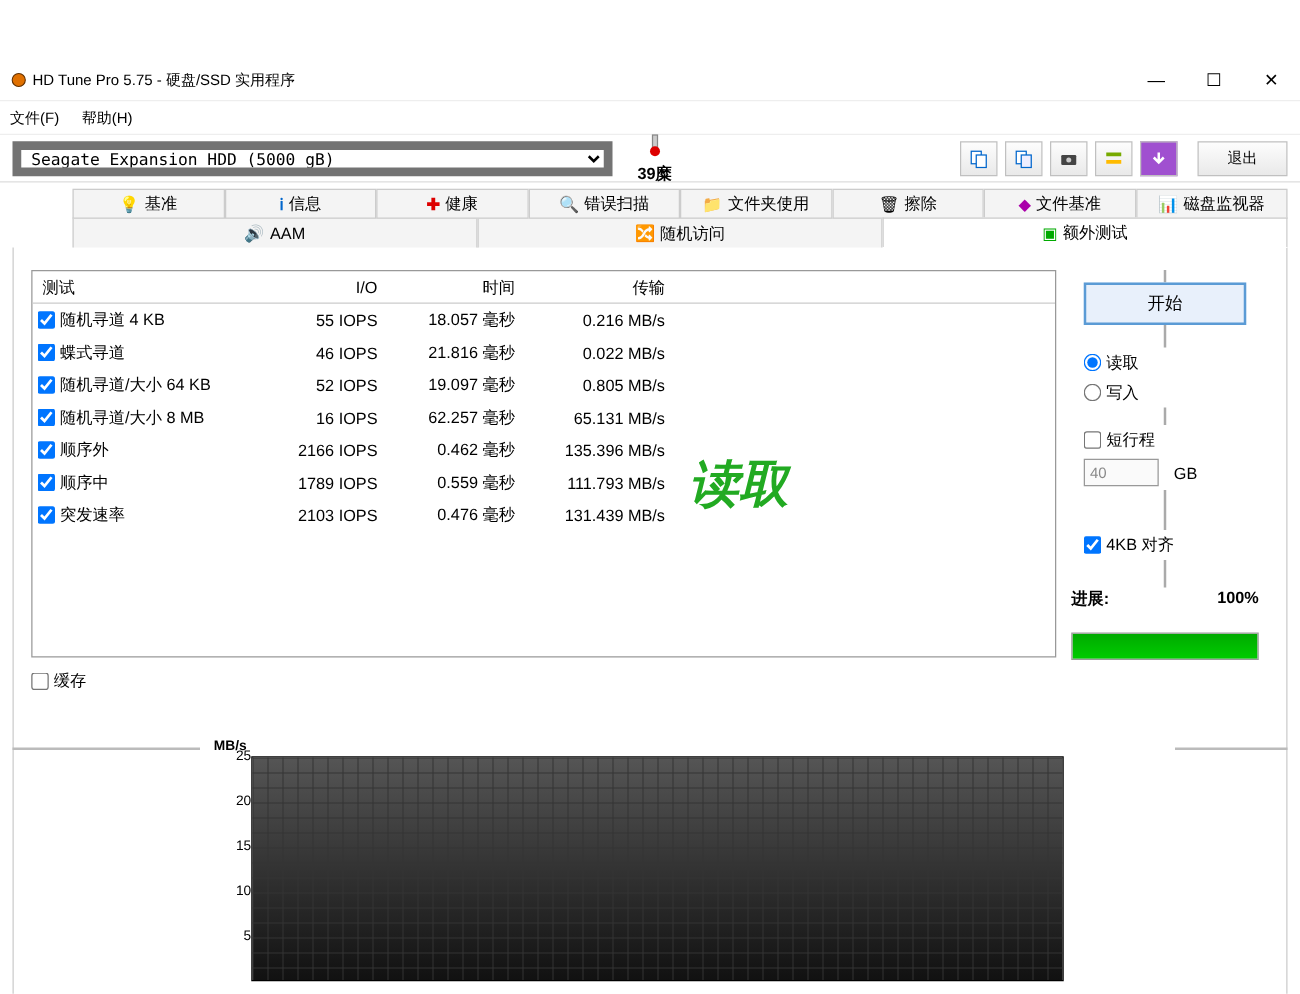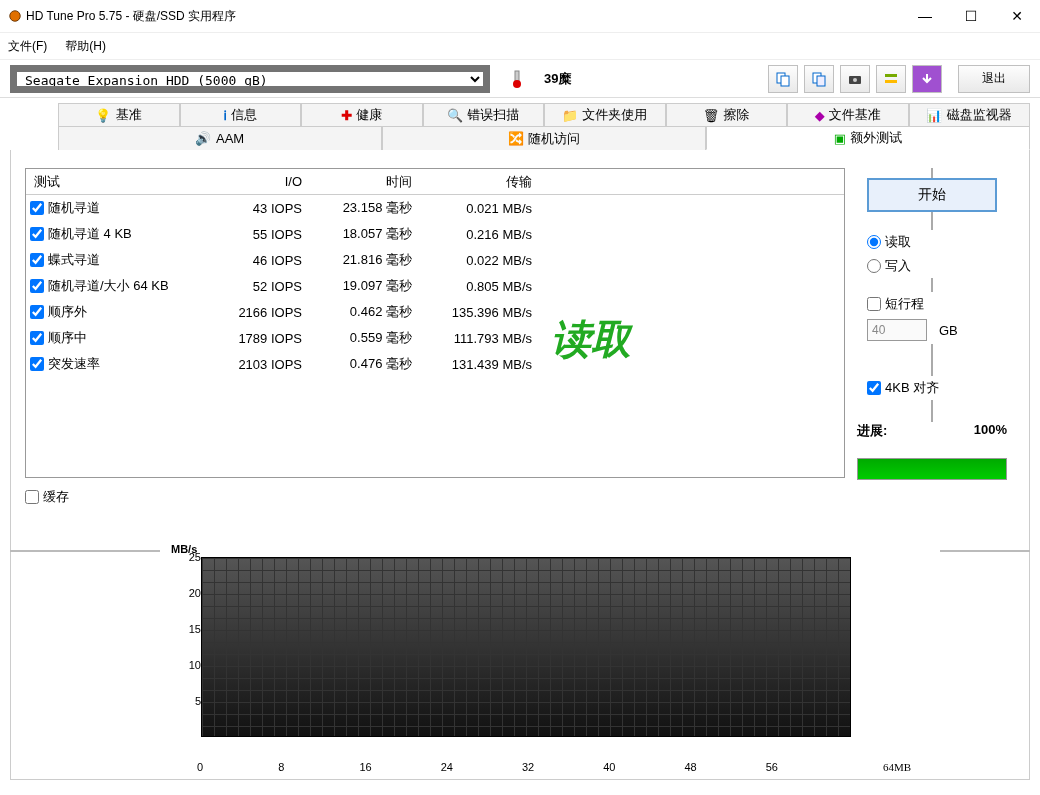--- a/index.html
+++ b/index.html
@@ -1,24 +1,24 @@
 <!DOCTYPE html>
 <html><head>
 <meta charset="utf-8">
 <style>
 * { box-sizing: border-box; margin: 0; padding: 0; font-family: "Microsoft YaHei", "Segoe UI", Tahoma, sans-serif; }
 body { background: #fff; width: 1040px; height: 795px; overflow: hidden; }
-.titlebar { height: 32px; display: flex; align-items: center; padding: 0 0 0 8px; background: #fff; }
+.titlebar { height: 32px; display: flex; align-items: center; padding: 0 0 0 8px; background: #fff; margin-top: 48px; }
 .titlebar .title { font-size: 12px; margin-left: 4px; }
 .titlebar-btns { margin-left: auto; display: flex; }
 .titlebar-btns div { width: 46px; height: 32px; display: flex; align-items: center; justify-content: center; font-size: 14px; }
 .menubar { height: 28px; display: flex; align-items: center; padding: 0 8px; font-size: 12px; gap: 18px; background: #fff; border-top: 1px solid #eee; border-bottom: 1px solid #eee;}
 .toolbar { height: 38px; display: flex; align-items: center; padding: 4px 10px; gap: 8px; border-bottom: 1px solid #ddd; }
 .toolbar select { height: 28px; width: 480px; font-family: monospace; font-size: 13px; border: 7px solid #737373; padding: 0 4px; background: #fff; }
-.temp { display: flex; align-items: center; gap: 20px; font-size: 13px; font-weight: bold; margin-left: 12px; }
+.temp { display: flex; align-items: center; gap: 4px; font-size: 13px; font-weight: bold; margin-left: 12px; flex-direction: column; }
 .tbbtn { width: 30px; height: 28px; border: 1px solid #c0c0c0; background: linear-gradient(#fdfdfd,#e9e9e9); display: flex; align-items: center; justify-content: center; }
 .tbbtns { display: flex; gap: 6px; margin-left: auto; }
 .exit { width: 72px; height: 28px; border: 1px solid #c0c0c0; background: linear-gradient(#fdfdfd,#e9e9e9); font-size: 12px; margin-left: 8px; }
 .tabs1 { display: flex; margin: 4px 10px 0 58px; font-size: 13px; }
 .tab1 { flex: 1; height: 24px; display: flex; align-items: center; justify-content: center; gap: 4px; border-top:1px solid #ccc; border-left:1px solid #ccc; border-right:1px solid #ccc; background:#fff; position:relative; top:1px;}
 .tabs2 { display: flex; margin: 0 10px 0 58px; font-size: 13px; }
 .tab2 { flex: 1; height: 24px; display: flex; align-items: center; justify-content: center; gap: 4px; border-top:1px solid #ccc; border-left:1px solid #ccc; border-right:1px solid #ccc; background:#fff;}
 .tab2.active { border-bottom: 1px solid #fff; position:relative; z-index:2;}
 .tab2:not(.active){ background:#f4f4f4;}
 .tab1 { background:#f4f4f4; border-bottom:1px solid #ccc;}
@@ -180,29 +180,20 @@
       <div class="thead">
         <div class="c0">测试</div>
         <div class="c1">I/O</div>
         <div class="c2">时间</div>
         <div class="c3">传输</div>
       </div>
       <div id="tbody">
           <div class="trow">
             <div class="c0">
               <input type="checkbox" checked="" style=""> 
-              <span>随机寻道</span>
-            </div>
-  <div class="c1">43 IOPS</div>
-  <div class="c2">23.158 毫秒</div>
-  <div class="c3">0.021 MB/s</div>
-          </div>
-          <div class="trow">
-            <div class="c0">
-              <input type="checkbox" checked="" style=""> 
               <span>随机寻道 4 KB</span>
             </div>
   <div class="c1">55 IOPS</div>
   <div class="c2">18.057 毫秒</div>
   <div class="c3">0.216 MB/s</div>
           </div>
           <div class="trow">
             <div class="c0">
               <input type="checkbox" checked="" style=""> 
               <span>蝶式寻道</span>
@@ -212,20 +203,29 @@
   <div class="c3">0.022 MB/s</div>
           </div>
           <div class="trow">
             <div class="c0">
               <input type="checkbox" checked="" style=""> 
               <span>随机寻道/大小 64 KB</span>
             </div>
   <div class="c1">52 IOPS</div>
   <div class="c2">19.097 毫秒</div>
   <div class="c3">0.805 MB/s</div>
+          </div>
+          <div class="trow">
+            <div class="c0">
+              <input type="checkbox" checked="" style=""> 
+              <span>随机寻道/大小 8 MB</span>
+            </div>
+  <div class="c1">16 IOPS</div>
+  <div class="c2">62.257 毫秒</div>
+  <div class="c3">65.131 MB/s</div>
           </div>
           <div class="trow">
             <div class="c0">
               <input type="checkbox" checked="" style=""> 
               <span>顺序外</span>
             </div>
   <div class="c1">2166 IOPS</div>
   <div class="c2">0.462 毫秒</div>
   <div class="c3">135.396 MB/s</div>
           </div>

